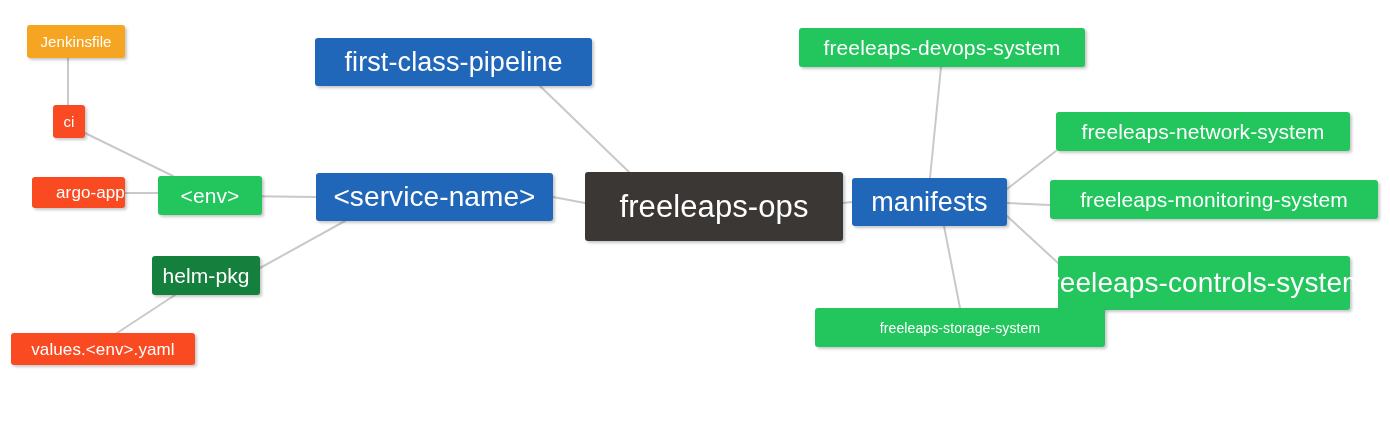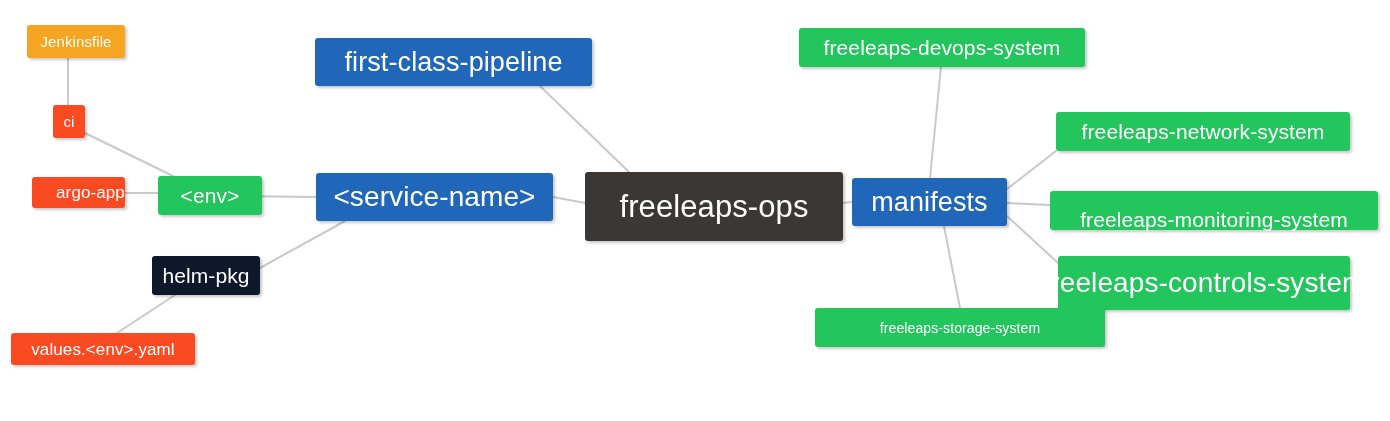--- a/index.html
+++ b/index.html
@@ -72,42 +72,42 @@
       </div>
       <div class="node" style="left: 852px; top: 178px; width: 155px; height: 48px; background: rgb(33, 103, 185); font-size: 27px;">
         <span class="node-label">manifests</span>
       </div>
       <div class="node" style="left: 315px; top: 38px; width: 277px; height: 48px; background: rgb(33, 103, 185); font-size: 27px;">
         <span class="node-label">first-class-pipeline</span>
       </div>
       <div class="node" style="left: 158px; top: 176px; width: 104px; height: 39px; background: rgb(35, 197, 93); font-size: 21px;">
         <span class="node-label">&lt;env&gt;</span>
       </div>
-      <div class="node" style="left: 152px; top: 256px; width: 108px; height: 39px; background: #0f172a; font-size: 21px;">
+      <div class="node" style="left: 152px; top: 256px; width: 108px; height: 39px; background: #15803d; font-size: 21px;">
         <span class="node-label">helm-pkg</span>
       </div>
       <div class="node" style="left: 53px; top: 105px; width: 32px; height: 33px; background: rgb(250, 74, 33); font-size: 15px;">
         <span class="node-label">ci</span>
       </div>
       <div class="node" style="left: 32px; top: 177px; width: 93px; height: 31px; background: rgb(250, 74, 33); font-size: 17px; padding-left: 24px;">
         <span class="node-label">argo-app</span>
       </div>
       <div class="node" style="left: 11px; top: 333px; width: 184px; height: 32px; background: rgb(250, 74, 33); font-size: 17px;">
         <span class="node-label">values.&lt;env&gt;.yaml</span>
       </div>
       <div class="node" style="left: 19px; top: 25px; width: 98px; height: 33px; background: rgb(246, 165, 35); font-size: 15px; margin-left: 8px;">
         <span class="node-label">Jenkinsfile</span>
       </div>
       <div class="node" style="left: 799px; top: 28px; width: 286px; height: 39px; background: rgb(35, 197, 93); font-size: 21px;">
         <span class="node-label">freeleaps-devops-system</span>
       </div>
       <div class="node" style="left: 1056px; top: 112px; width: 294px; height: 39px; background: rgb(35, 197, 93); font-size: 21px;">
         <span class="node-label">freeleaps-network-system</span>
       </div>
-      <div class="node" style="left: 1050px; top: 191px; width: 328px; height: 39px; background: rgb(35, 197, 93); font-size: 21px; align-items: flex-end;">
+      <div class="node" style="left: 1050px; top: 180px; width: 328px; height: 39px; background: rgb(35, 197, 93); font-size: 21px;">
         <span class="node-label">freeleaps-monitoring-system</span>
       </div>
       <div class="node" style="left: 1058px; top: 256px; width: 292px; height: 54px; background: rgb(35, 197, 93); font-size: 28px;">
         <span class="node-label">freeleaps-controls-system</span>
       </div>
       <div class="node" style="left: 815px; top: 308px; width: 290px; height: 39px; background: rgb(35, 197, 93); font-size: 14px;">
         <span class="node-label">freeleaps-storage-system</span>
       </div>
     </div>
 </div>

